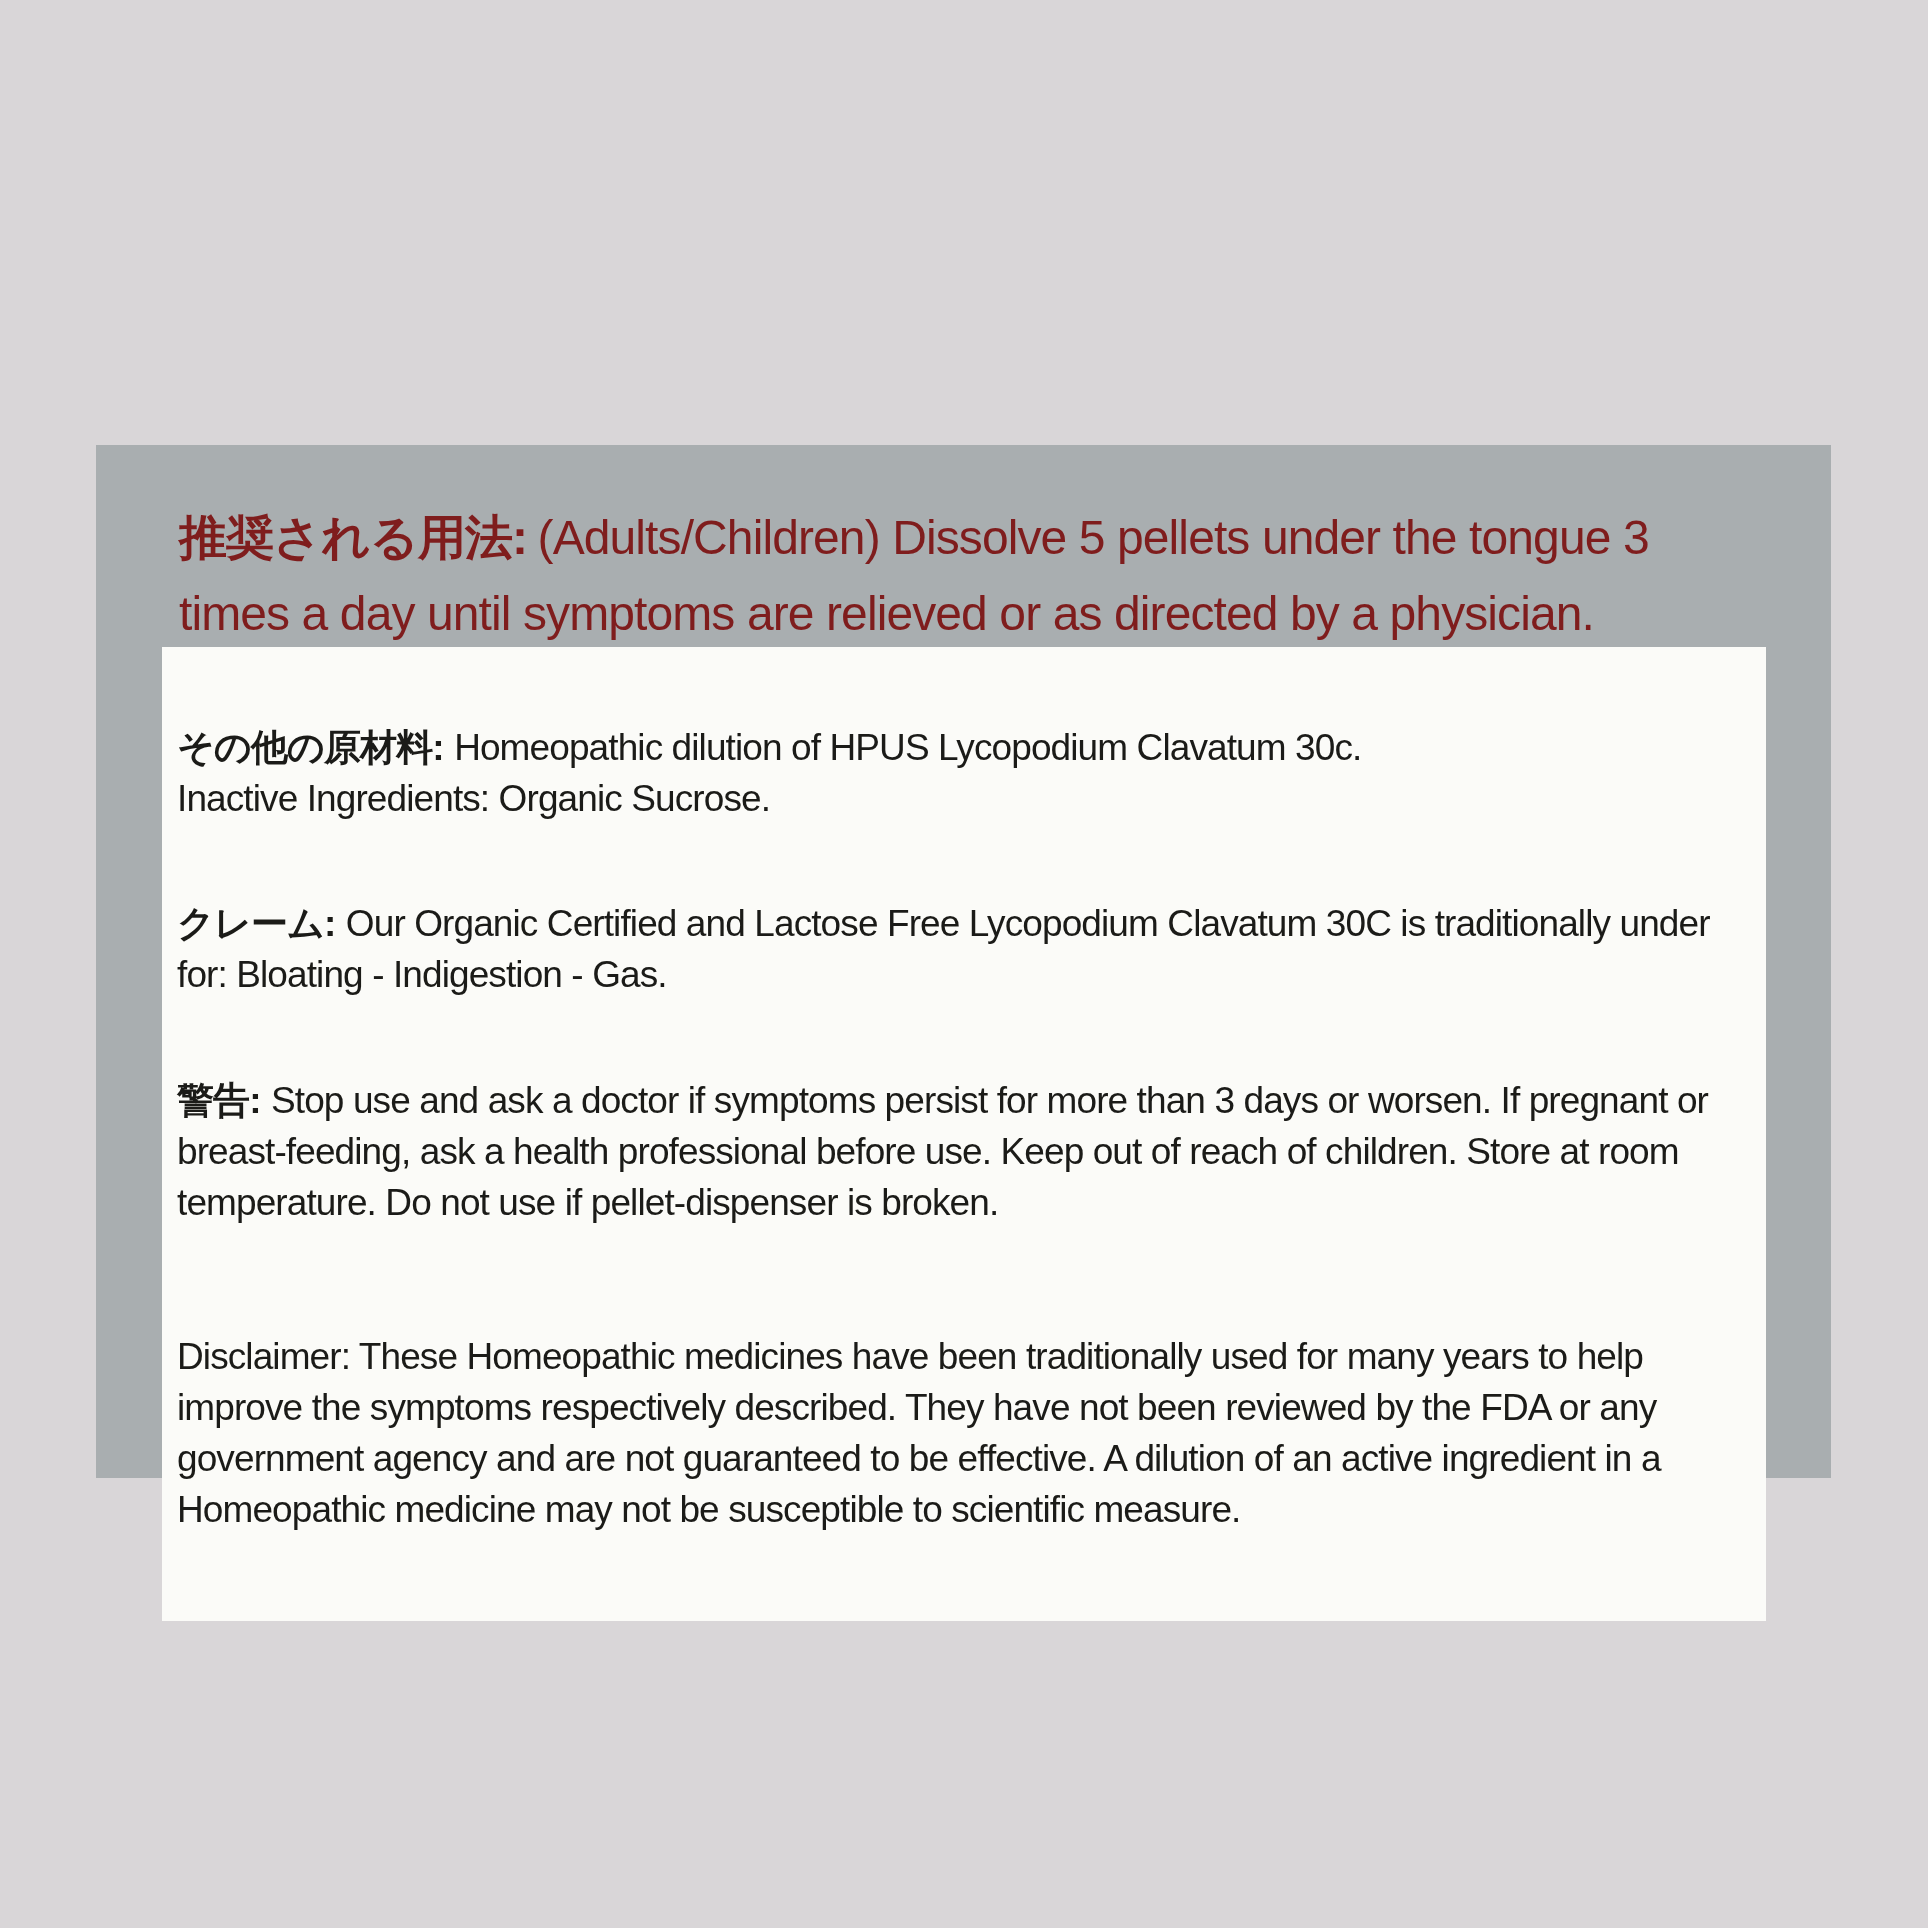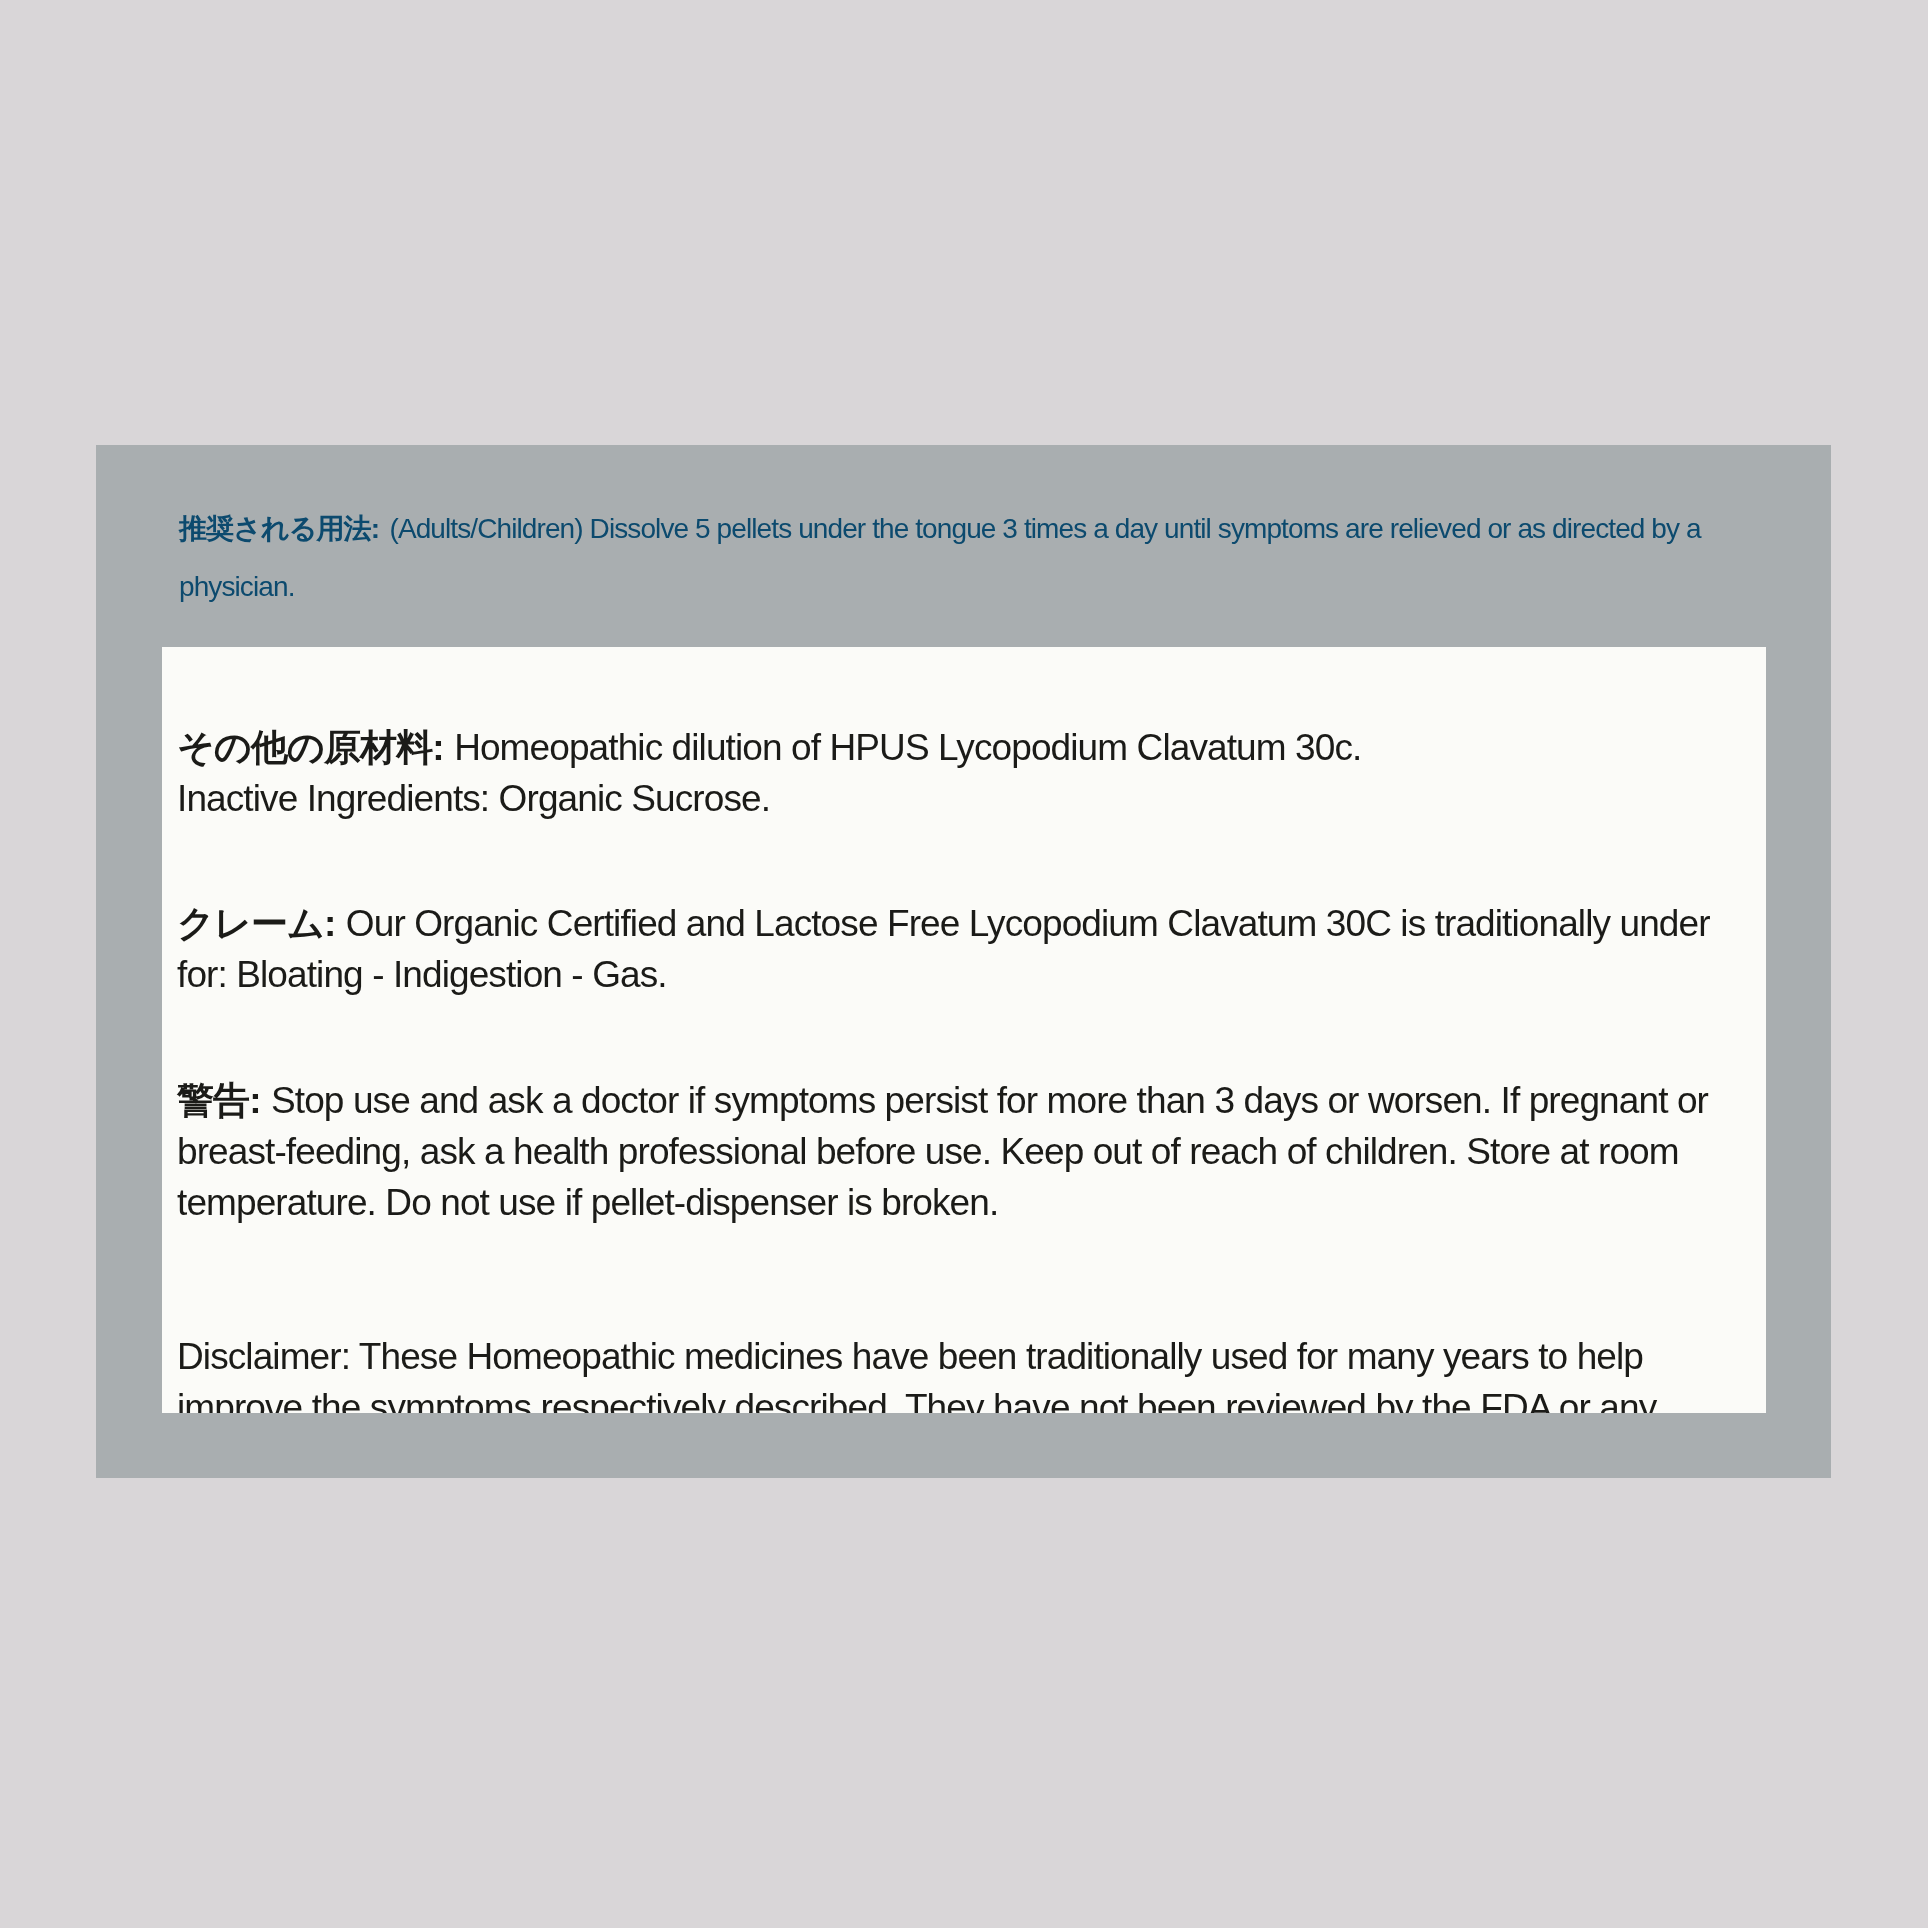--- a/index.html
+++ b/index.html
@@ -18,35 +18,35 @@
     left: 96px;
     top: 445px;
     width: 1735px;
     height: 1033px;
   }
   .usage {
     position: absolute;
     left: 83px;
     top: 55px;
     width: 1565px;
-    font-size: 28px;
-    line-height: 58px;
+    font-size: 48px;
+    line-height: 76px;
     letter-spacing: -0.9px;
-    color: #0c4a6e;
+    color: #7f1d1d;
   }
   .lead {
     font-weight: bold;
     margin-right: 10.4px;
   }
   .info-card {
     position: absolute;
     left: 66px;
     top: 202px;
     width: 1604px;
-    height: 766px;
+    height: 974px;
     box-sizing: border-box;
     padding: 23.5px 17px 11.3px 15px;
     overflow: hidden;
   }
   .info-card p {
     margin: 0;
     font-size: 37px;
     line-height: 51px;
     letter-spacing: -0.9px;
     white-space: pre-line;

